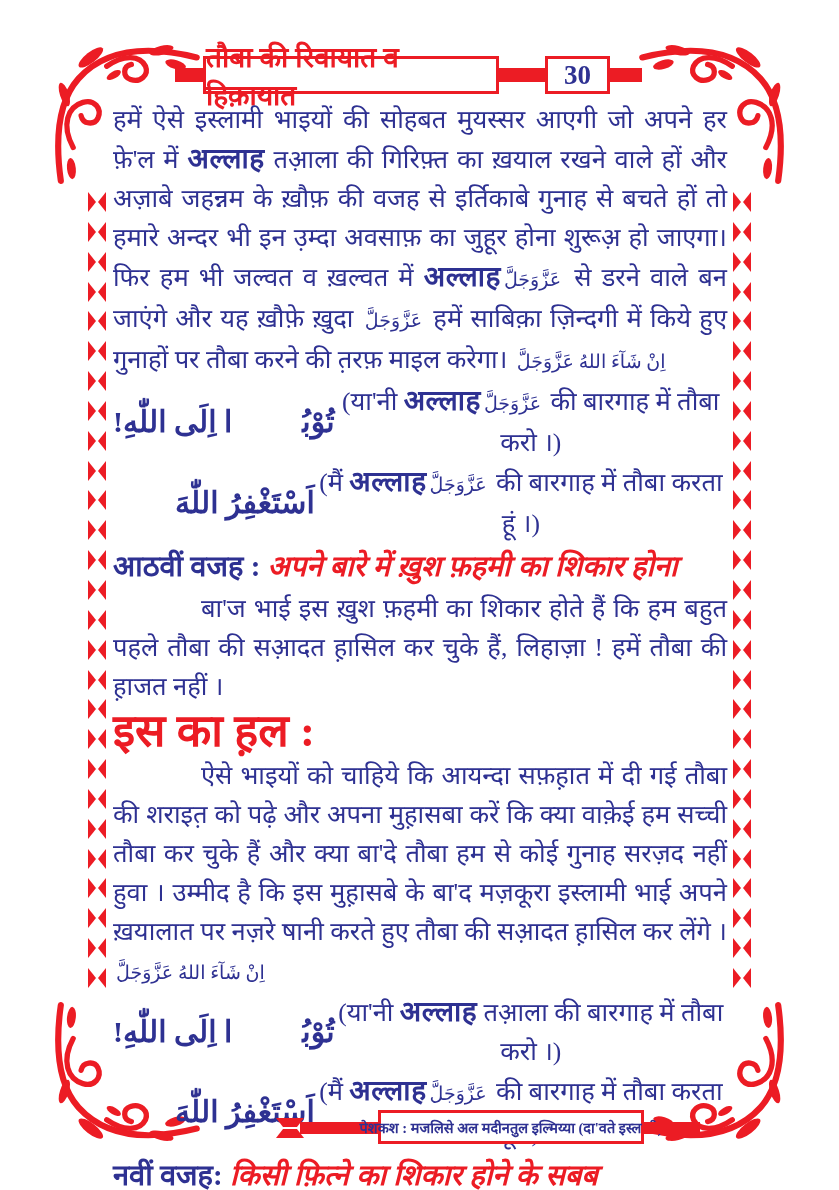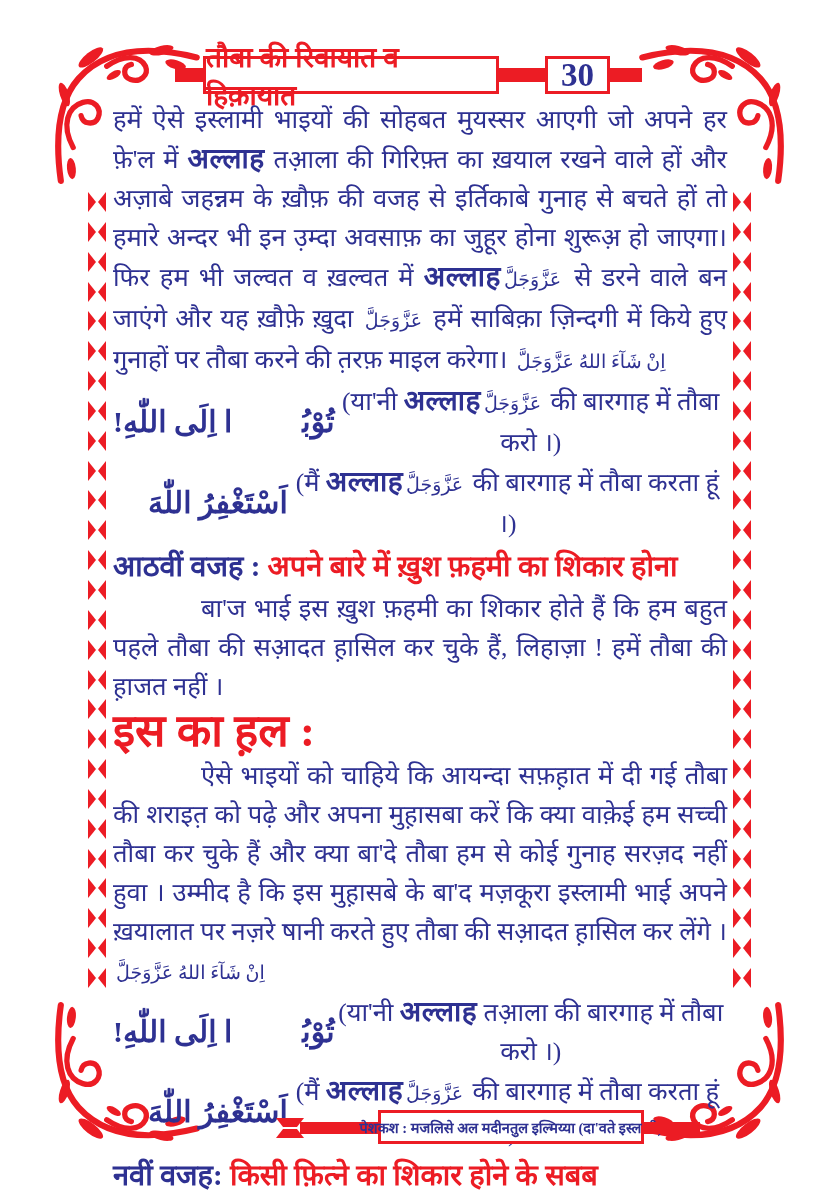--- a/index.html
+++ b/index.html
@@ -48,41 +48,41 @@
     color:var(--red);font-weight:bold;font-size:28px;
   }
   .hbar{position:absolute;background:var(--red);height:14px;top:12px;}
   .hbar.b1{left:175px;width:28px;}
   .hbar.b2{left:499px;width:46px;}
   .hbar.b3{left:610px;width:32px;}
   .page-box{
     position:absolute;left:545px;top:0;width:65px;height:38px;
     border:3px solid var(--red);background:#fff;
     display:flex;align-items:center;justify-content:center;
-    color:var(--blue);font-weight:bold;font-size:33px;
+    color:var(--blue);font-weight:bold;font-size:27px;
   }
 
   
   .body-content{
     position:absolute;left:113px;top:100px;width:614px;
     color:var(--blue);
     font-size:25.5px;line-height:39px;
     text-align:justify;
   }
   .para{text-align:justify;}
   .para.indent{text-indent:88px;}
   .seg-allah{font-weight:800;font-size:1.1em;letter-spacing:.5px;}
   .seg-ar{font-size:19px;padding:0 3px;white-space:nowrap;}
   .dua{display:flex;align-items:center;min-height:42px;}
   .dua .dua-arabic{flex:0 0 auto;font-size:30px;font-weight:bold;direction:rtl;line-height:1.1;}
-  .dua.ind1 .dua-arabic{margin-left:35px;}
+  .dua.ind1 .dua-arabic{margin-left:62px;}
   .dua .dua-text{flex:1 1 auto;text-align:center;}
   .heading{font-weight:bold;font-size:29px;line-height:46px;text-align:left;}
   .heading .h-prefix{color:var(--blue);}
-  .heading .h-main{color:var(--red);}
+  .heading .h-main{color:var(--red);font-style:italic;}
   .subheading{color:var(--red);font-weight:bold;font-size:45px;line-height:50px;text-align:left;}
 
   
   .footer{position:absolute;left:0;bottom:44px;width:839px;height:36px;}
   .fbar{position:absolute;top:12px;height:12px;background:var(--red);}
   .fbar.fl{left:300px;width:80px;}
   .fbar.fr{left:642px;width:58px;}
   .fmark{position:absolute;top:8px;left:276px;width:14px;height:20px;}
   .fmark::before,.fmark::after{content:"";position:absolute;left:0;width:14px;height:0;
     border-left:7px solid transparent;border-right:7px solid transparent;}

